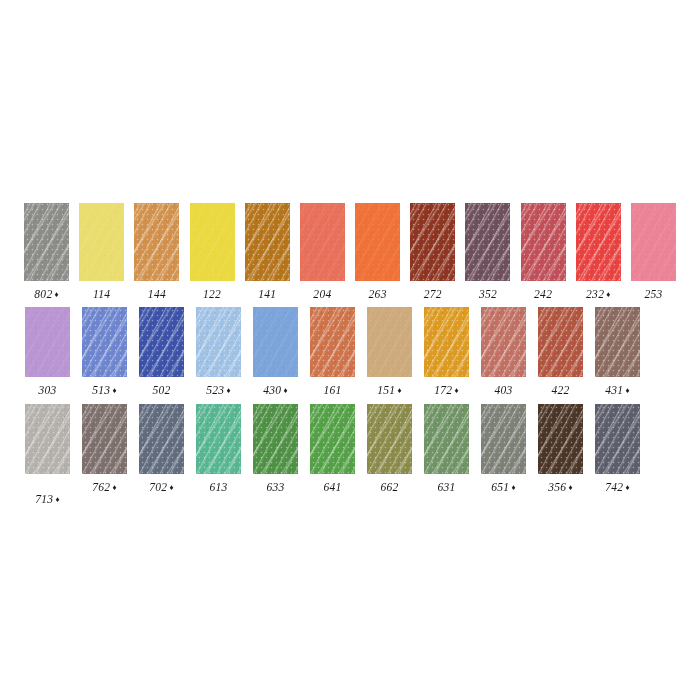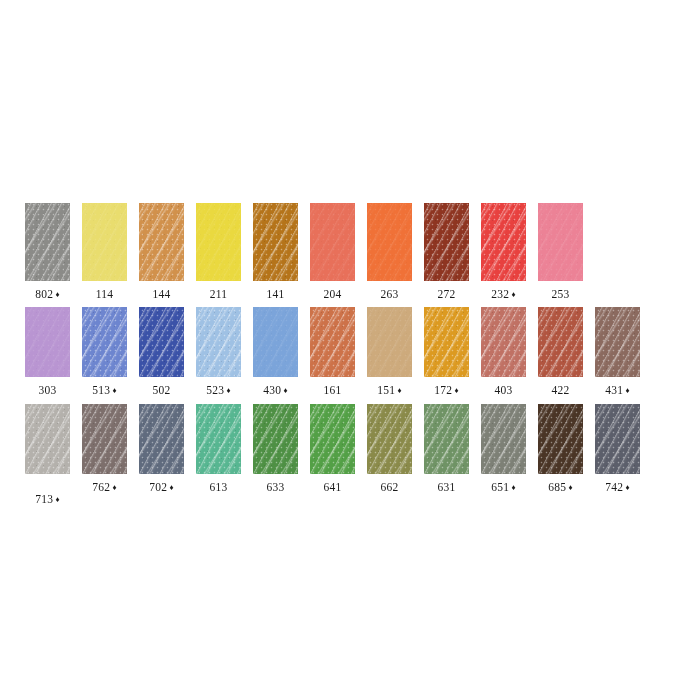--- a/index.html
+++ b/index.html
@@ -89,20 +89,21 @@
   .swatch.coarse .tex-b { opacity: 1; }
   .swatch.coarse .tex-c { opacity: 1; }
 
   .label {
     font-size: 11.5px;
     color: #1b1b1b;
     letter-spacing: .3px;
     white-space: nowrap;
     line-height: 1;
     font-family: "Liberation Serif", serif;
+    font-style: italic;
   }
   .label .diamond {
     font-size: 8px;
     vertical-align: 1px;
     margin-left: 2px;
   }
 </style>
 </head>
 <body>
 
@@ -131,21 +132,21 @@
           <div class="tex-c"></div>
         </div>
         <div class="label" style="margin-top: 8px;"><span>144</span></div>
       </div>
       <div class="cell">
         <div class="swatch smooth" title="111" style="height: 78px; background: rgb(234, 217, 63);">
           <div class="tex-a"></div>
           <div class="tex-b"></div>
           <div class="tex-c"></div>
         </div>
-        <div class="label" style="margin-top: 8px;"><span>211</span></div>
+        <div class="label" style="margin-top: 8px;"><span>122</span></div>
       </div>
       <div class="cell">
         <div class="swatch coarse" title="141" style="height: 78px; background: rgb(181, 116, 26);">
           <div class="tex-a"></div>
           <div class="tex-b"></div>
           <div class="tex-c"></div>
         </div>
         <div class="label" style="margin-top: 8px;"><span>141</span></div>
       </div>
       <div class="cell">
@@ -164,20 +165,36 @@
         </div>
         <div class="label" style="margin-top: 8px;"><span>263</span></div>
       </div>
       <div class="cell">
         <div class="swatch coarse" title="272" style="height: 78px; background: rgb(142, 53, 33);">
           <div class="tex-a"></div>
           <div class="tex-b"></div>
           <div class="tex-c"></div>
         </div>
         <div class="label" style="margin-top: 8px;"><span>272</span></div>
+      </div>
+      <div class="cell">
+        <div class="swatch coarse" title="352" style="height: 78px; background: rgb(110, 79, 92);">
+          <div class="tex-a"></div>
+          <div class="tex-b"></div>
+          <div class="tex-c"></div>
+        </div>
+        <div class="label" style="margin-top: 8px;"><span>352</span></div>
+      </div>
+      <div class="cell">
+        <div class="swatch coarse" title="242" style="height: 78px; background: rgb(192, 79, 88);">
+          <div class="tex-a"></div>
+          <div class="tex-b"></div>
+          <div class="tex-c"></div>
+        </div>
+        <div class="label" style="margin-top: 8px;"><span>242</span></div>
       </div>
       <div class="cell">
         <div class="swatch coarse" title="232" style="height: 78px; background: rgb(232, 65, 63);">
           <div class="tex-a"></div>
           <div class="tex-b"></div>
           <div class="tex-c"></div>
         </div>
         <div class="label" style="margin-top: 8px;"><span>232</span><span class="diamond">♦</span></div>
       </div>
       <div class="cell">
@@ -351,21 +368,21 @@
           <div class="tex-c"></div>
         </div>
         <div class="label" style="margin-top: 8px;"><span>651</span><span class="diamond">♦</span></div>
       </div>
       <div class="cell">
         <div class="swatch coarse" title="442" style="height: 70px; background: rgb(74, 53, 38);">
           <div class="tex-a"></div>
           <div class="tex-b"></div>
           <div class="tex-c"></div>
         </div>
-        <div class="label" style="margin-top: 8px;"><span>685</span><span class="diamond">♦</span></div>
+        <div class="label" style="margin-top: 8px;"><span>356</span><span class="diamond">♦</span></div>
       </div>
       <div class="cell">
         <div class="swatch coarse" title="742" style="height: 70px; background: rgb(92, 95, 107);">
           <div class="tex-a"></div>
           <div class="tex-b"></div>
           <div class="tex-c"></div>
         </div>
         <div class="label" style="margin-top: 8px;"><span>742</span><span class="diamond">♦</span></div>
       </div>
     </div>

